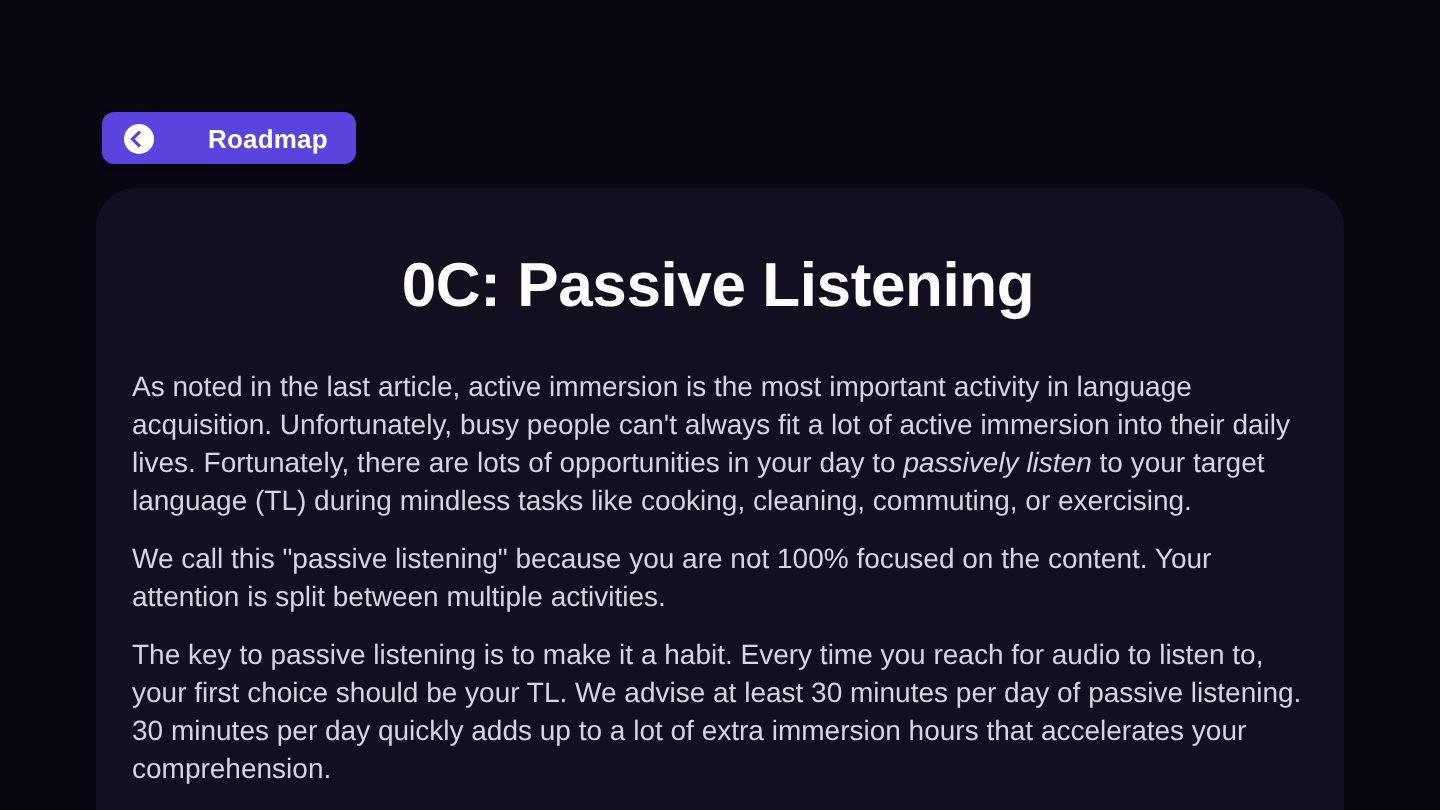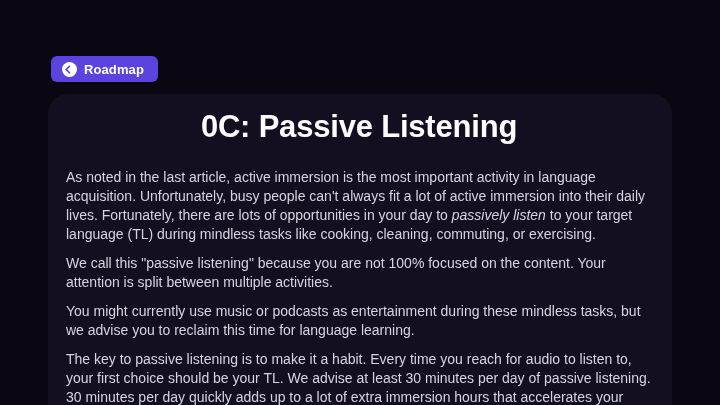--- a/index.html
+++ b/index.html
@@ -56,21 +56,21 @@
     left:48px; top:94px;
     width:624px;
     height:330px;           
     background:#140f20;
     border-radius:20px;
     padding:0 20px 0 18px;
     overflow:hidden;
   }
 
   .article-title {
-    margin-top:15px;
+    margin-top:31px;
     text-align:center;
     color:#fdfdff;
     font-size:31px;
     font-weight:bold;
     letter-spacing:-0.2px;
     line-height:1.15;
   }
 
   .article-body {
     margin-top:23px;
@@ -92,29 +92,28 @@
 
 <div class="page" style="background: rgb(10, 7, 19);">
 
   <button class="roadmap-btn" style="background: rgb(91, 67, 222);">
     <span class="back-icon">
       <svg viewBox="0 0 16 16" width="15" height="15" aria-hidden="true">
         <circle cx="8" cy="8" r="8" fill="#ffffff"></circle>
         <path d="M9.1 4.6 L5.7 8 L9.1 11.4 L7.9 12.6 L3.3 8 L7.9 3.4 Z" fill="#5b43de"></path>
       </svg>
     </span>
-    <span class="btn-label" style="color: rgb(255, 255, 255);">Roadmap</span>
+    <span class="btn-label" style="color: rgb(255, 255, 255); margin-left: 20px;">Roadmap</span>
   </button>
 
   <div class="article-card" style="background: rgb(20, 15, 32);">
 
     <h1 class="article-title" style="color: rgb(253, 253, 255);">0C: Passive Listening</h1>
 
     <div class="article-body">
       <p style="color: rgb(215, 212, 225);"><span>As noted in the last article, active immersion is the most important activity in language acquisition. Unfortunately, busy people can't always fit a lot of active immersion into their daily lives. Fortunately, there are lots of opportunities in your day to </span><em>passively listen</em><span> to your target language (TL) during mindless tasks like cooking, cleaning, commuting, or exercising.</span></p>
       <p style="color: rgb(215, 212, 225);"><span>We call this "passive listening" because you are not 100% focused on the content. Your attention is split between multiple activities.</span></p>
-      <p style="color: rgb(215, 212, 225);"><span>You might currently use music or podcasts as entertainment during these mindless tasks, but we advise you to reclaim this time for language learning.</span></p>
       <p style="color: rgb(215, 212, 225);"><span>The key to passive listening is to make it a habit. Every time you reach for audio to listen to, your first choice should be your TL. We advise at least 30 minutes per day of passive listening. 30 minutes per day quickly adds up to a lot of extra immersion hours that accelerates your comprehension.</span></p>
     </div>
 
   </div>
 
 </div>
 
 </body></html>

